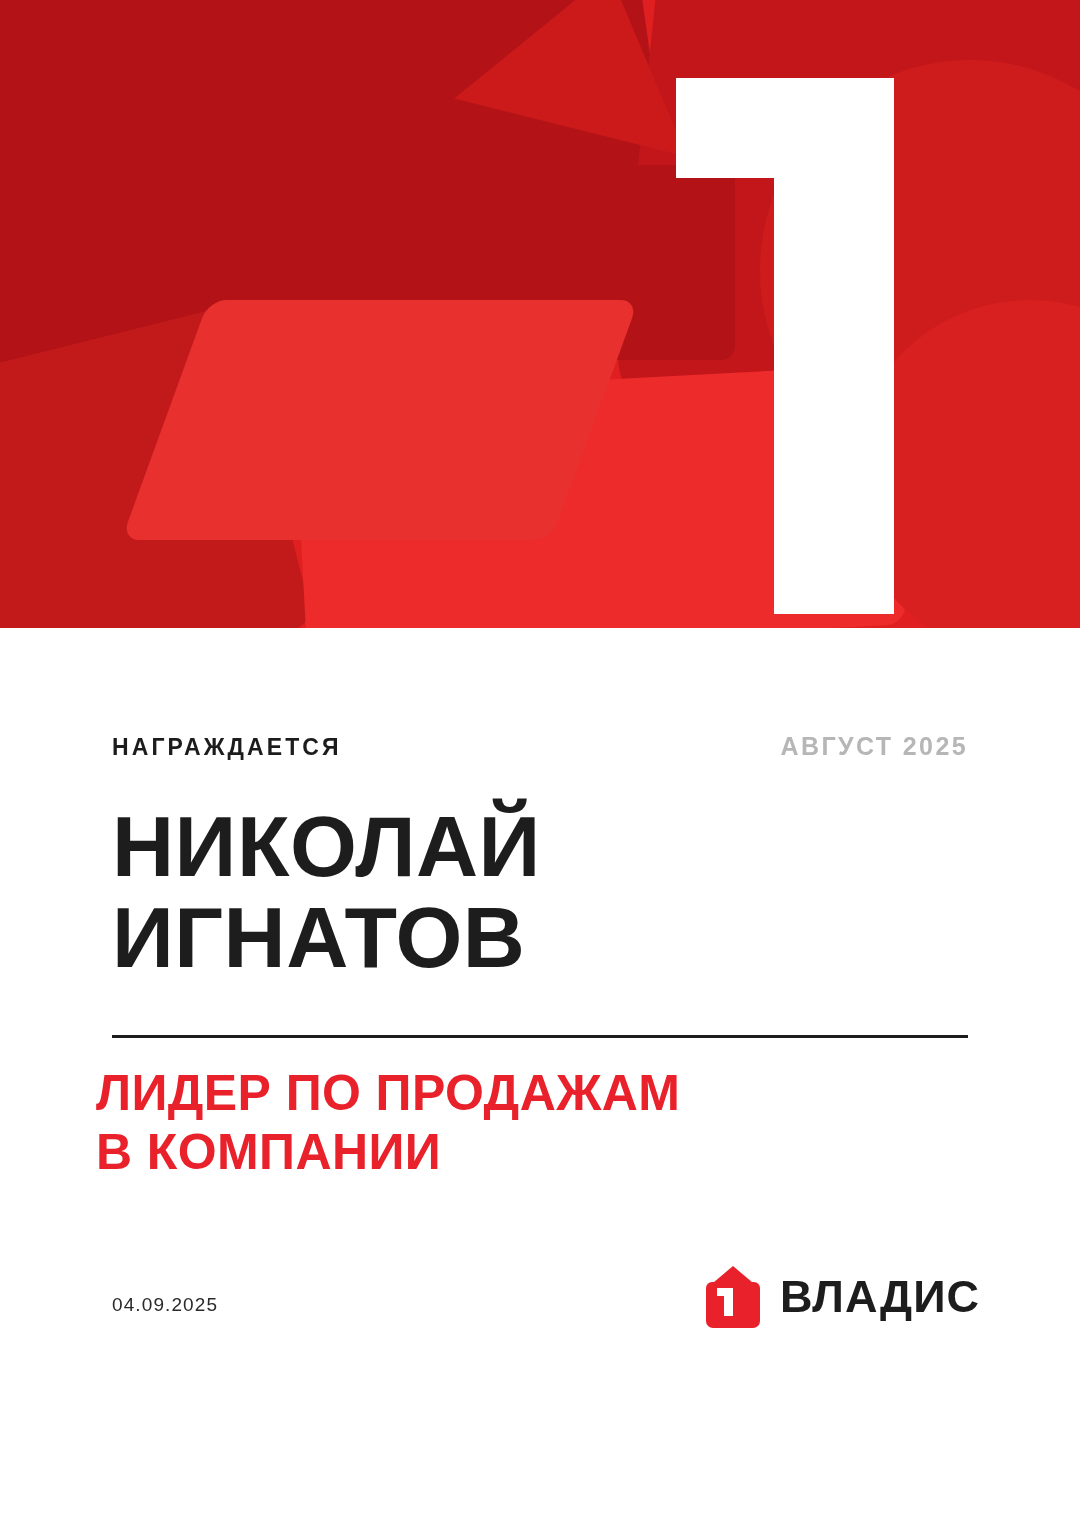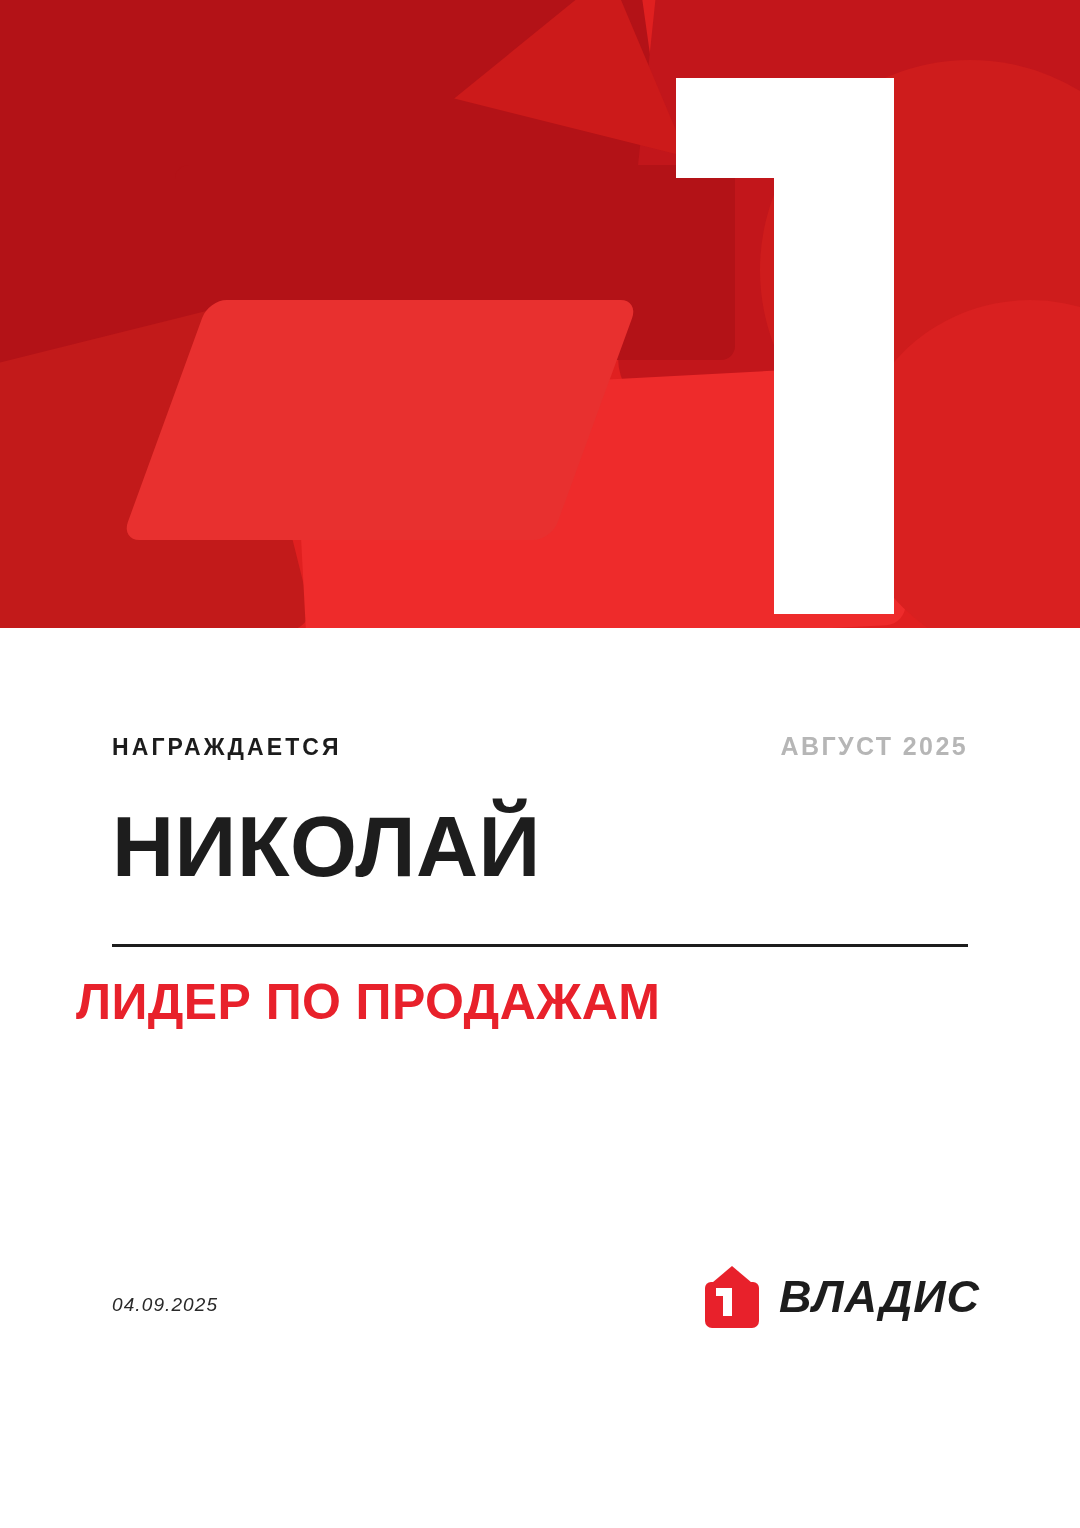--- a/index.html
+++ b/index.html
@@ -183,39 +183,38 @@
   }
   .label-nomination {
     margin: 42px 112px 0 112px;
     font-size: 23px;
     letter-spacing: 3px;
     font-weight: 700;
     color: #1c1c1c;
     text-transform: uppercase;
   }
   .nomination-title {
-    margin: 26px 112px 0 76px;
+    margin: 26px 112px 0 96px;
     font-size: 50px;
     line-height: 1.17;
     font-weight: 700;
     color: #E8212B;
     letter-spacing: 0.4px;
     text-transform: uppercase;
   }
 
   
   .footer {
     position: absolute;
     left: 112px;
     right: 100px;
     bottom: 96px;
     display: flex;
     justify-content: space-between;
     align-items: flex-end;
-    font-style: italic;
   }
   .footer-left div {
     font-size: 19px;
     letter-spacing: 1.4px;
     color: #2a2a2a;
     text-transform: uppercase;
   }
   .footer-left .date {
     margin-bottom: 12px;
     letter-spacing: 1.1px;
@@ -297,27 +296,29 @@
 
   <div class="content">
 
     <div class="row-top">
       <div class="label-awarded">НАГРАЖДАЕТСЯ</div>
       <div class="label-month">АВГУСТ 2025</div>
     </div>
 
     <div class="recipient">
       <div>НИКОЛАЙ</div>
+      <div>ИГНАТОВ</div>
     </div>
 
     <div class="divider"></div>
 
 
     <div class="nomination-title">
       <div>ЛИДЕР ПО ПРОДАЖАМ</div>
+      <div>В КОМПАНИИ</div>
     </div>
   </div>
 
   <div class="footer">
     <div class="footer-left">
       <div class="date">04.09.2025</div>
     </div>
     <div class="brand">
       <div class="brand-mark">
         <div class="roof"></div>

